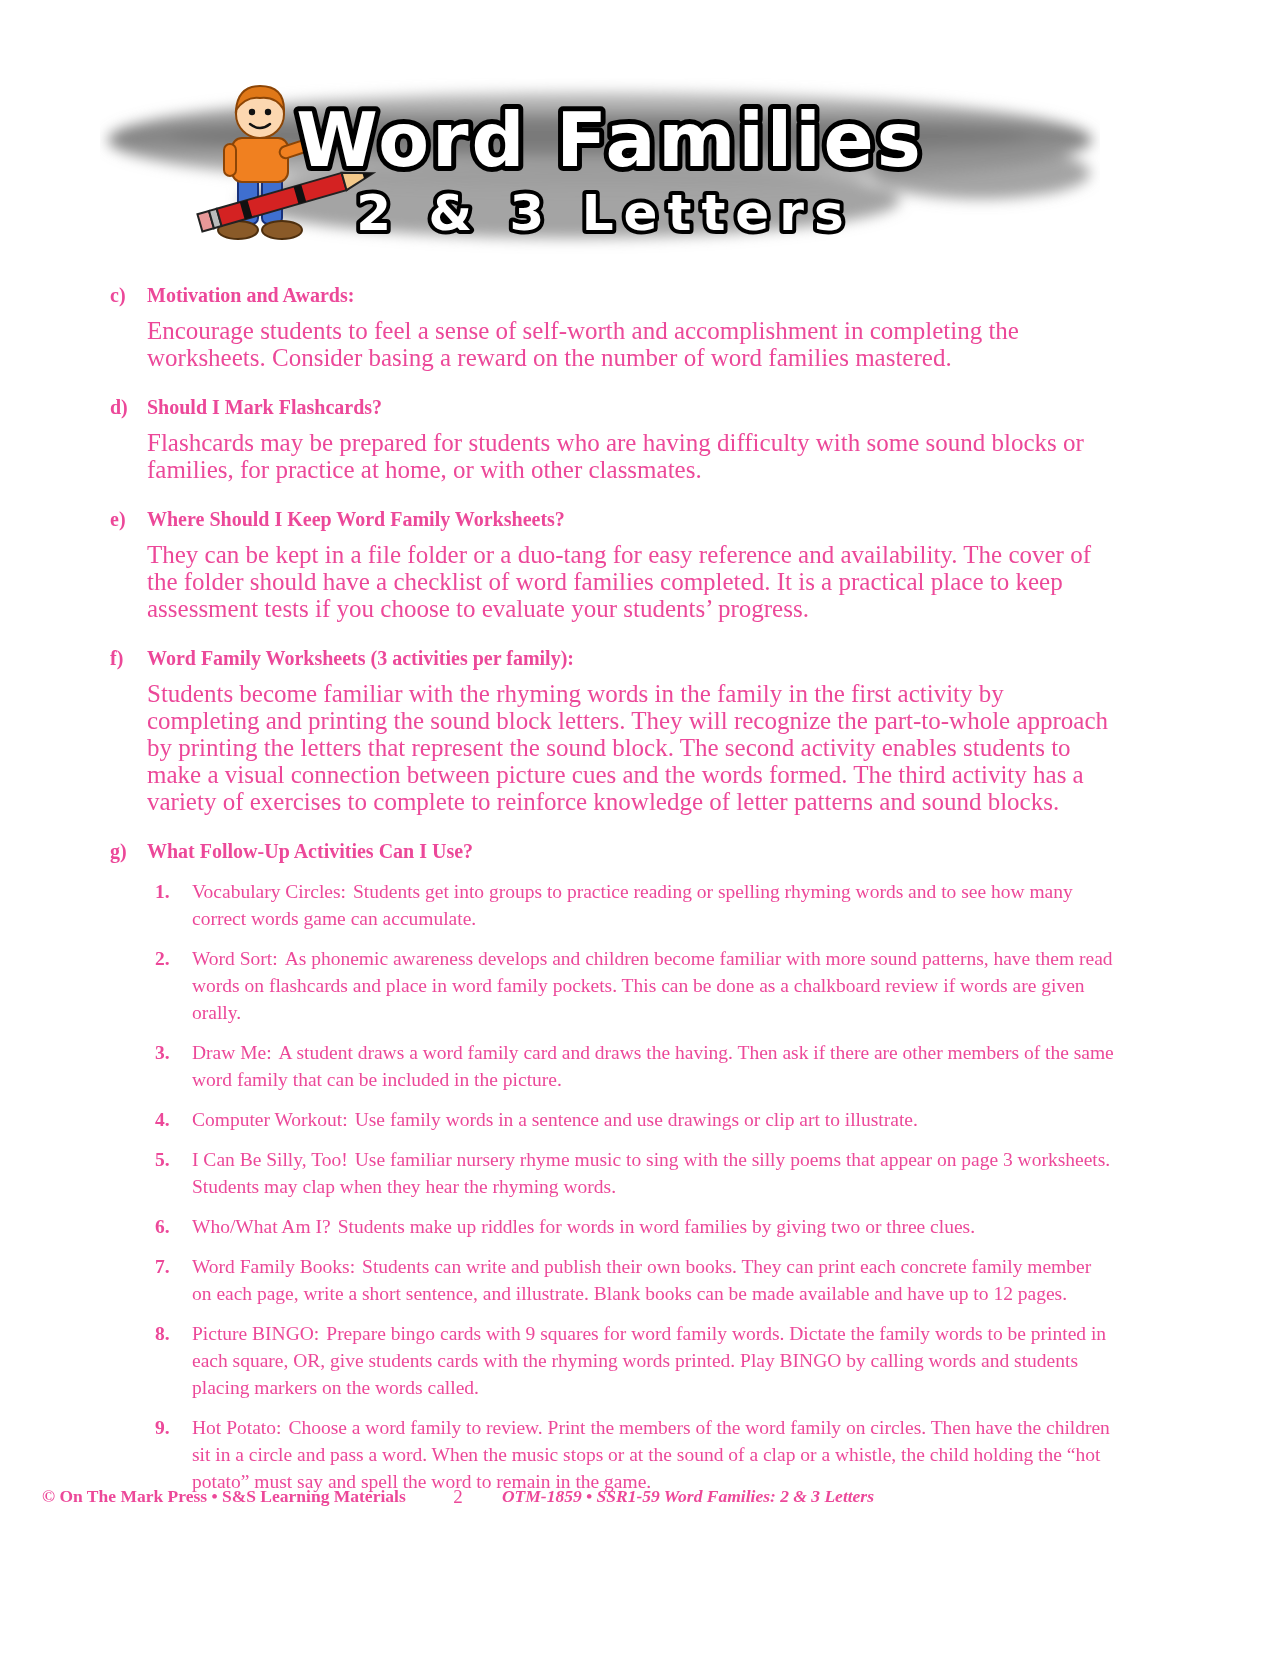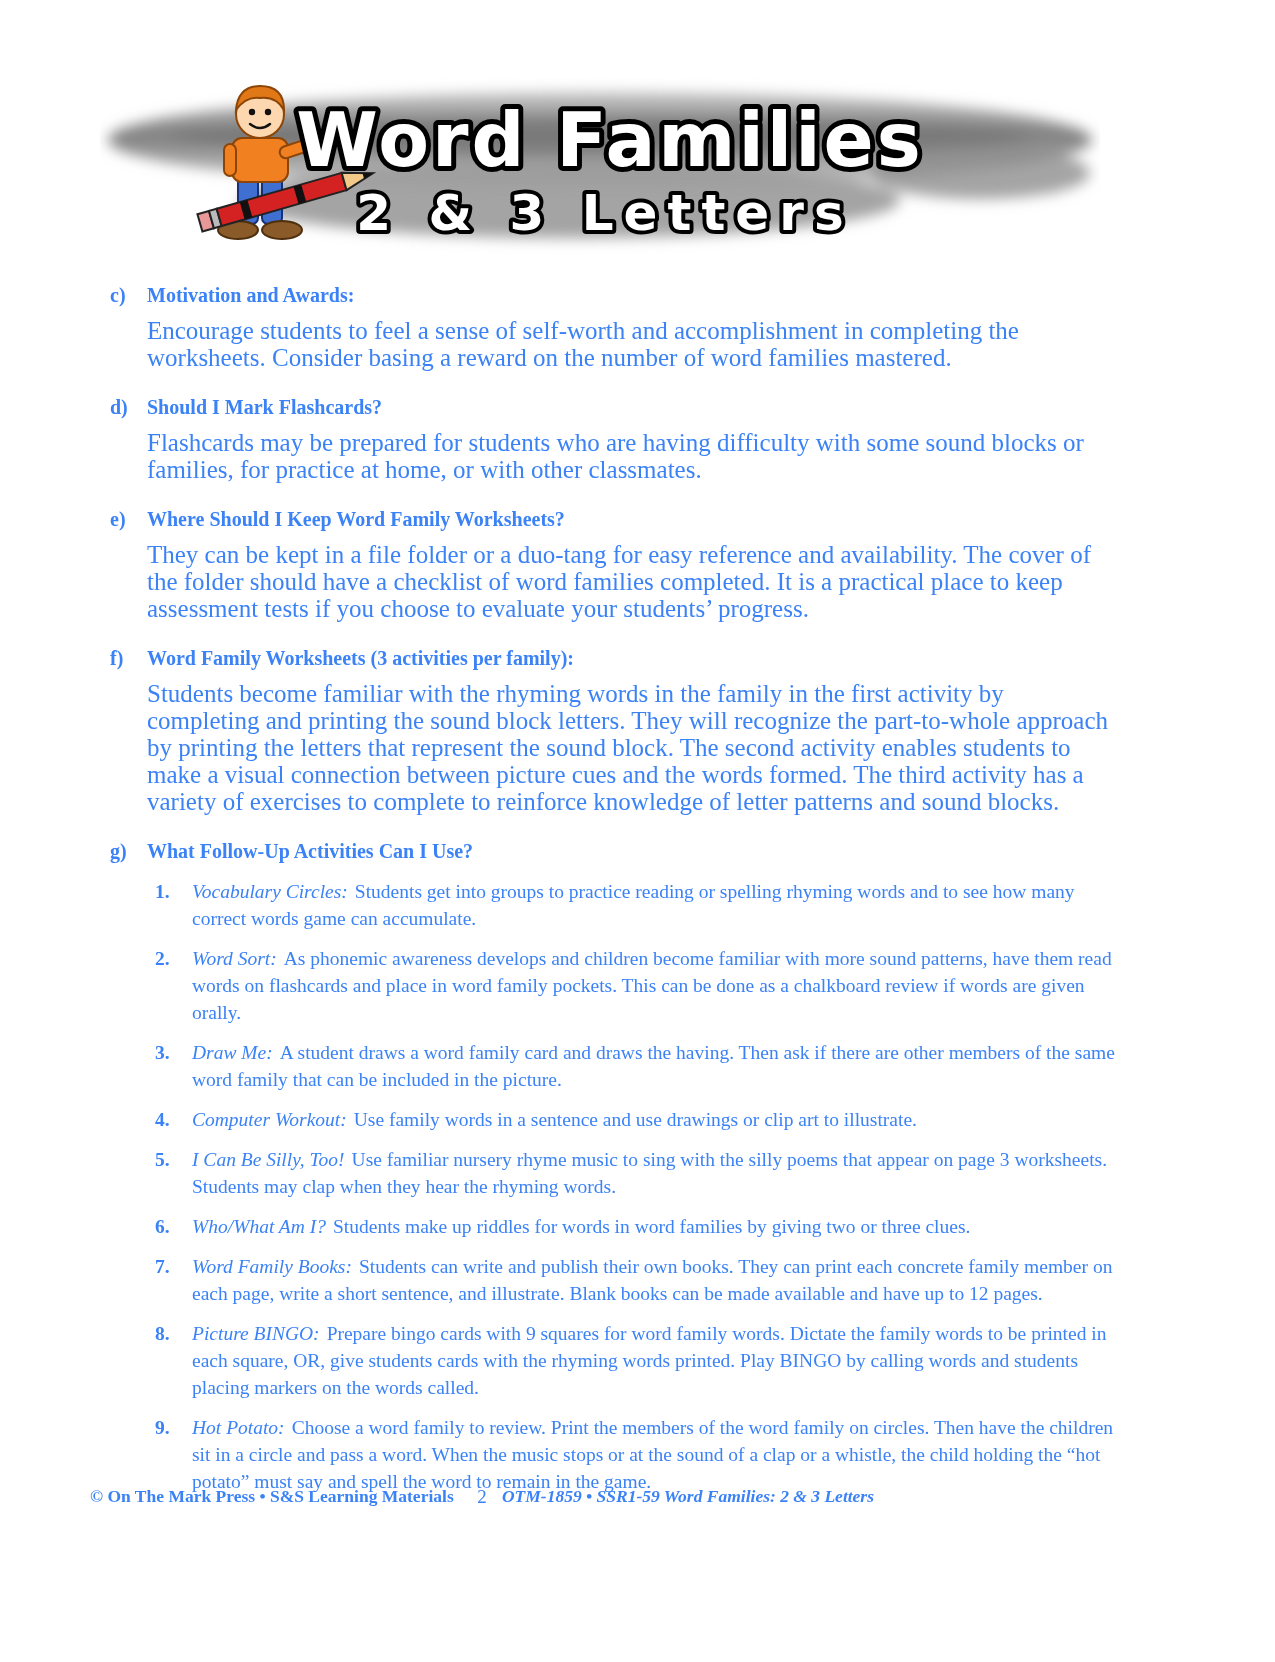--- a/index.html
+++ b/index.html
@@ -1,21 +1,21 @@
 <!DOCTYPE html>
 <html><head>
 <meta charset="utf-8">
 <style>
   html, body { margin: 0; padding: 0; background: #ffffff; }
   .page {
     position: relative;
     width: 1275px;
     height: 1662px;
     background: #ffffff;
-    color: #3b82f6;
+    color: #ec4899;
     font-family: "Liberation Serif", serif;
     overflow: hidden;
   }
 
   
   .header {
     position: relative;
     height: 268px;
   }
   .banner-svg {
@@ -46,30 +46,30 @@
   }
   .items { margin-top: 14px; }
   .item {
     display: flex;
     margin: 0 0 13px 45px;
     font-size: 19.5px;
     line-height: 27px;
   }
   .item-num { width: 37px; flex: none; font-weight: bold; }
   .item-text { flex: 1; }
-  .item-lead { font-style: italic; margin-right: 7px; }
+  .item-lead { margin-right: 7px; }
 
   
   .footer {
     position: absolute;
     left: 0;
     top: 1486px;
     width: 1034px;
     box-sizing: border-box;
-    padding: 0 160px 0 90px;
+    padding: 0 160px 0 42px;
     display: grid;
     grid-template-columns: 1fr auto 1fr;
     font-weight: bold;
     font-size: 17.5px;
   }
   .footer .f-left  { text-align: left; }
   .footer .f-page  { text-align: center; font-weight: normal; font-size: 19px; }
   .footer .f-right { text-align: right; font-style: italic; }
 </style>
 </head>

